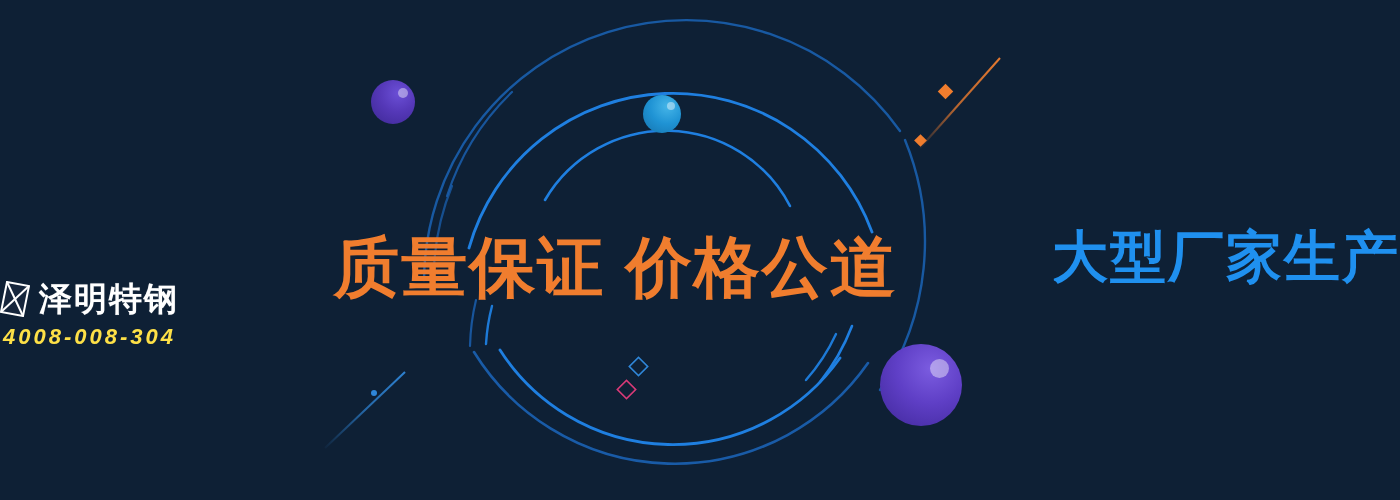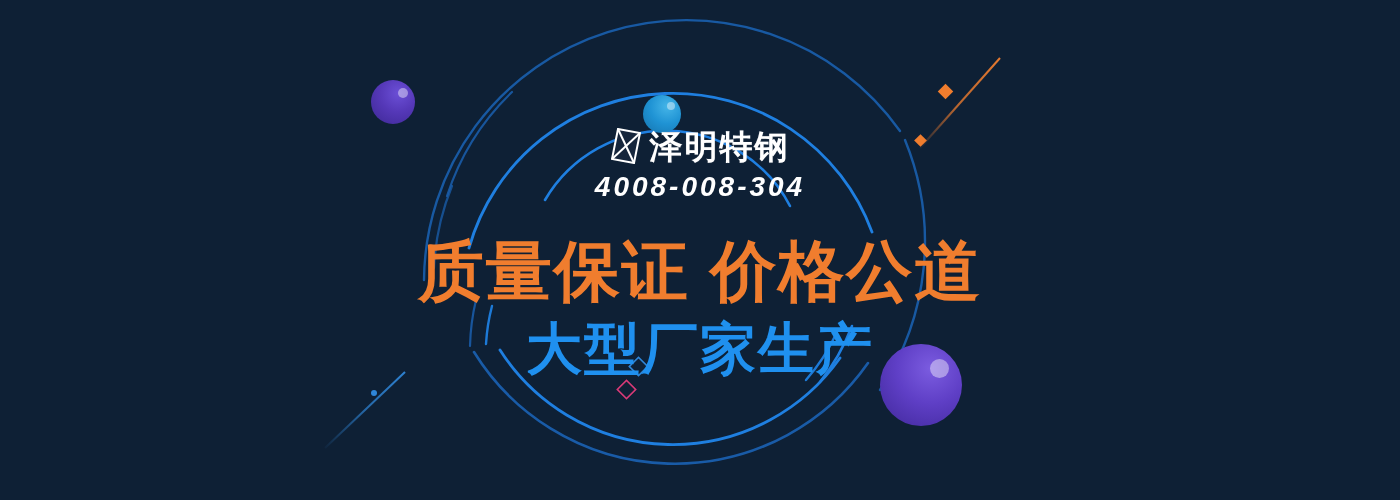--- a/index.html
+++ b/index.html
@@ -30,23 +30,23 @@
   }
 
   
   #content {
     position: absolute;
     left: 0;
     top: 0;
     width: 1400px;
     height: 500px;
     display: flex;
-    flex-direction: column;
+    flex-direction: row;
     align-items: center;
-    justify-content: flex-start;
+    justify-content: space-between;
   }
 
   .logo-block {
     margin-top: 128px;
     display: flex;
     flex-direction: column;
     align-items: center;
   }
 
   .logo-row {
@@ -66,22 +66,22 @@
     font-size: 33px;
     font-weight: bold;
     letter-spacing: 2px;
     line-height: 1;
     white-space: nowrap;
     text-shadow: 0 0 1px rgba(255,255,255,.35);
   }
 
   .logo-phone {
     margin-top: 9px;
-    color: #ffffff;
-    font-size: 28px;
+    color: #fde047;
+    font-size: 22px;
     font-weight: bold;
     font-style: italic;
     letter-spacing: 3px;
     line-height: 1;
     white-space: nowrap;
   }
 
   .headline {
     margin-top: 36px;
     color: #f07d2e;

